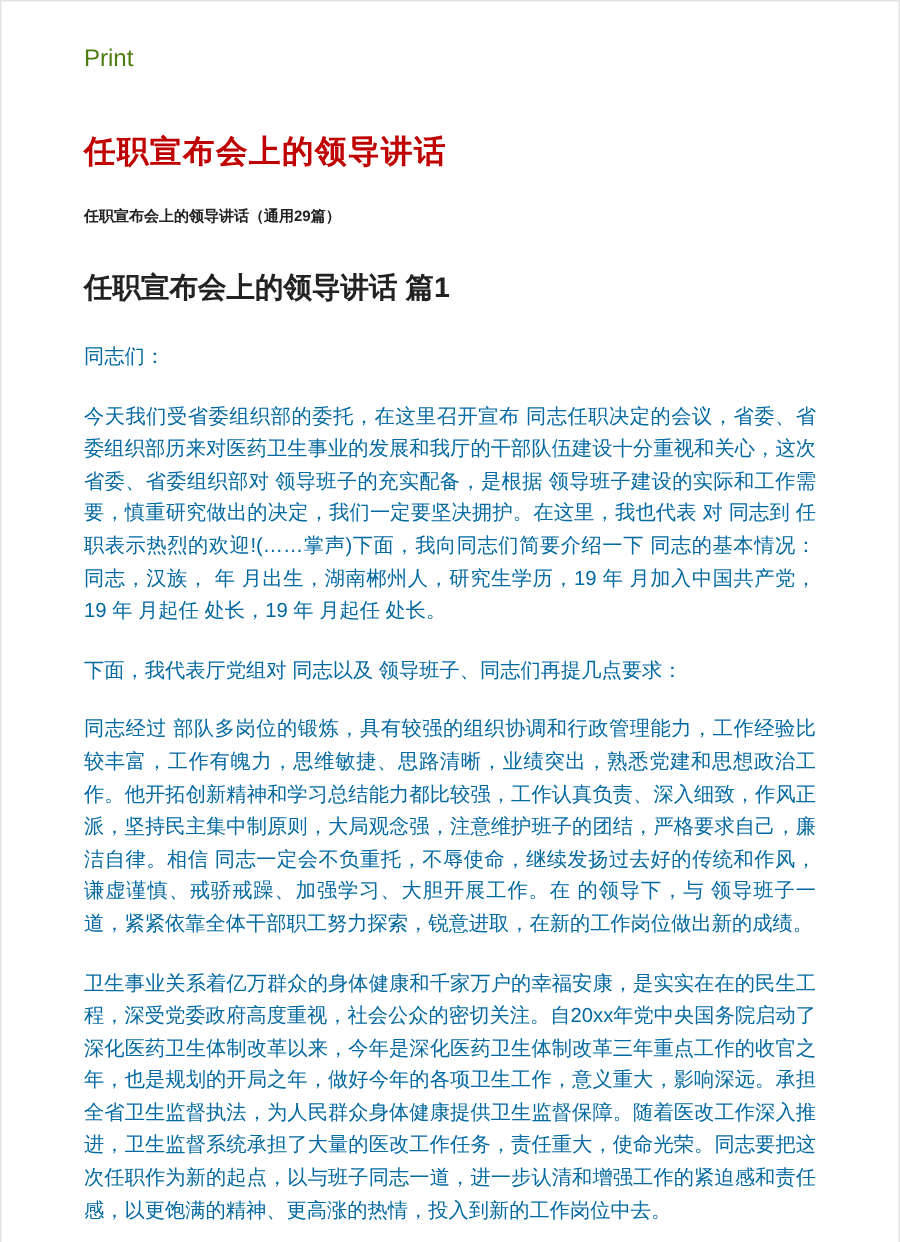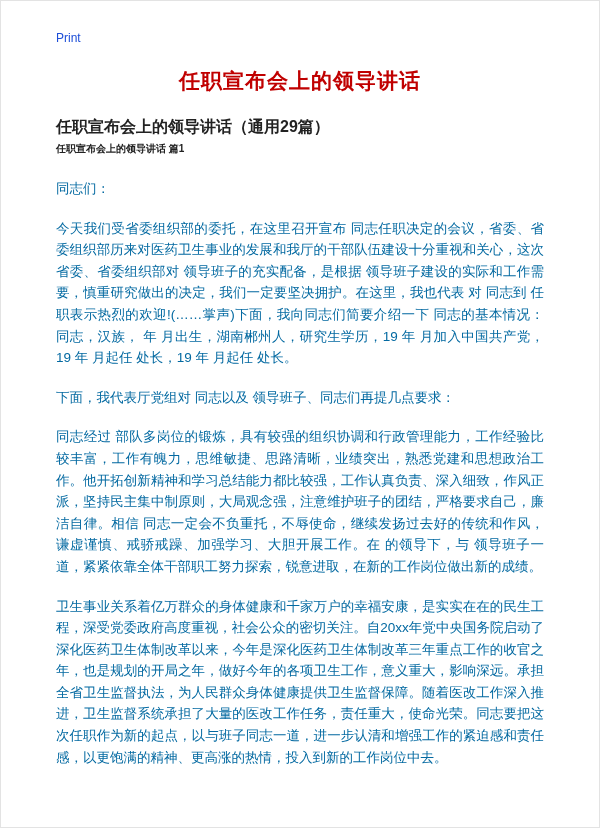--- a/index.html
+++ b/index.html
@@ -12,42 +12,41 @@
     box-sizing: border-box;
     width: 600px;
     min-height: 828px;
     margin: 0 auto;
     background: #ffffff;
     border: 1px solid #e3e3e3;
     padding: 30px 55px 30px 55px;
     overflow: hidden;
   }
   .print-label {
-    font-size: 12px;
-    color: #1d4ed8;
-    margin-bottom: 22px;
+    font-size: 16px;
+    color: #4d7c0f;
+    margin-bottom: 38px;
     cursor: pointer;
     width: max-content;
   }
   .doc-title {
     font-size: 21px;
     font-weight: bold;
     color: #c00000;
-    text-align: center;
     margin: 0 0 22px 0;
     letter-spacing: 1px;
   }
   .doc-subtitle {
-    font-size: 16px;
+    font-size: 10px;
     font-weight: bold;
     color: #222222;
-    margin: 0 0 4px 0;
+    margin: 0 0 28px 0;
   }
   .section-heading {
-    font-size: 10px;
+    font-size: 19px;
     font-weight: bold;
     color: #222222;
     margin: 0 0 22px 0;
   }
   .para {
     font-size: 13.5px;
     color: #0369a1;
     line-height: 1.6;
     text-align: justify;
     margin: 0 0 18px 0;

